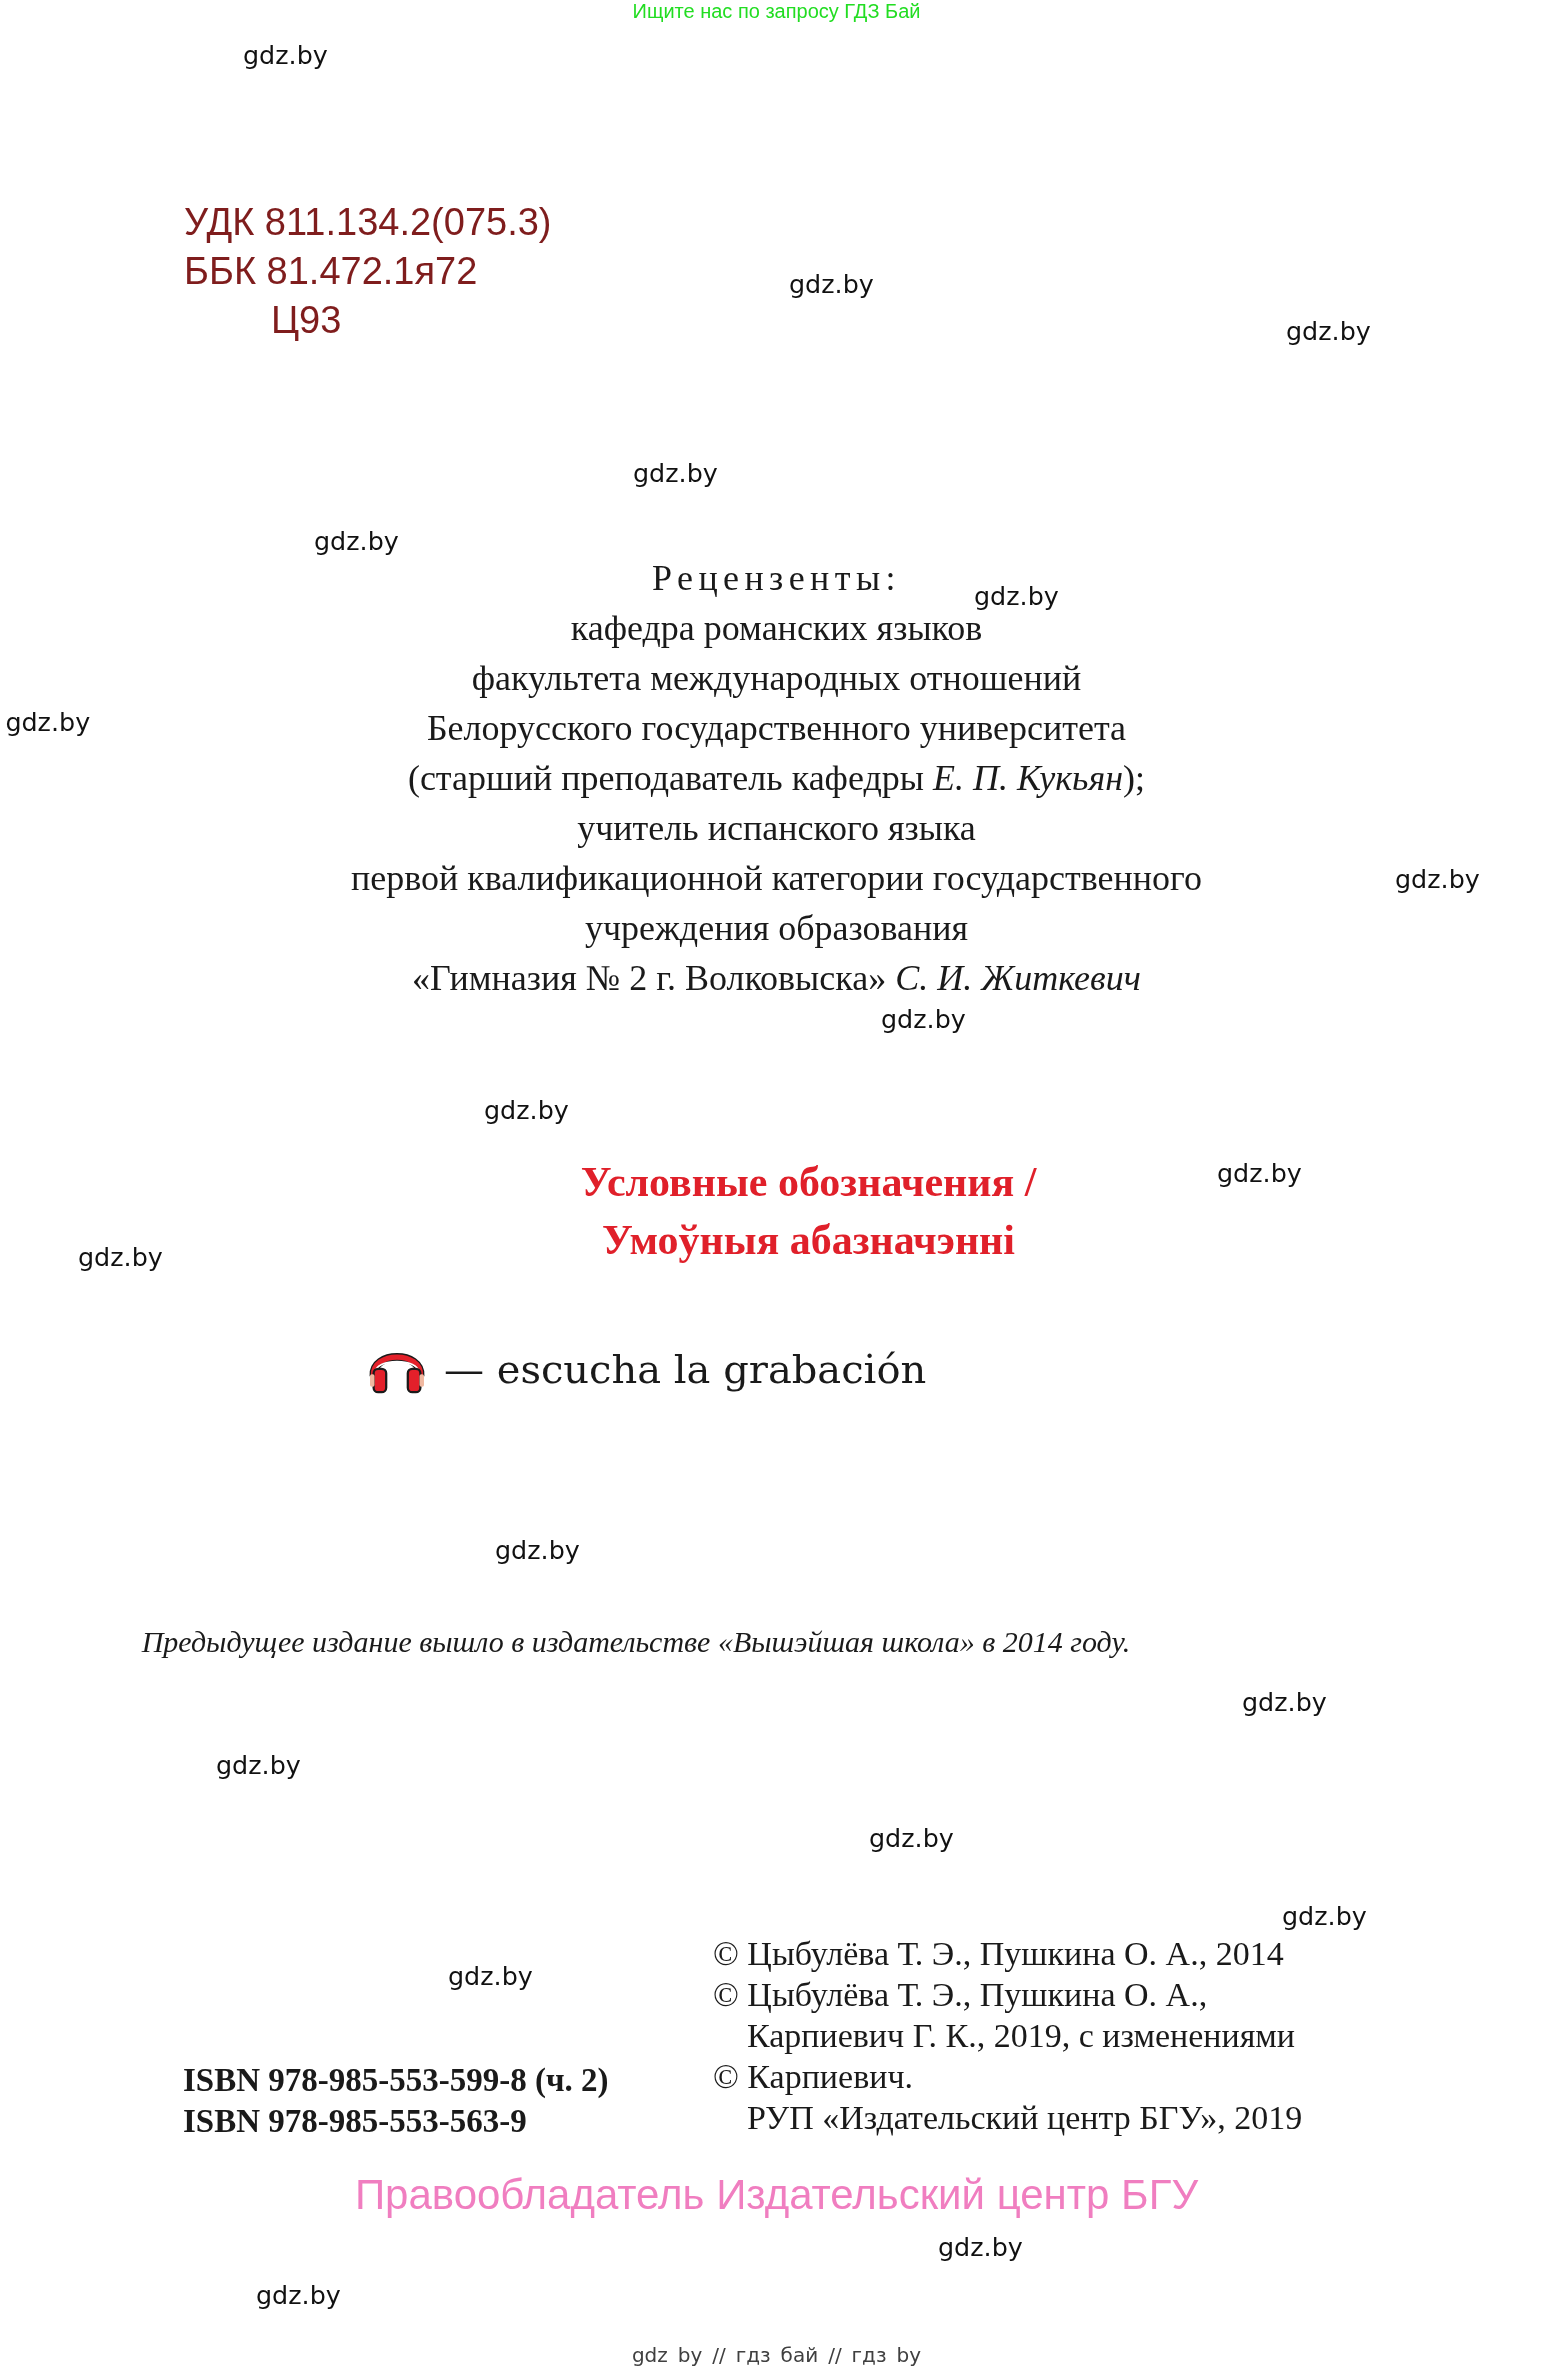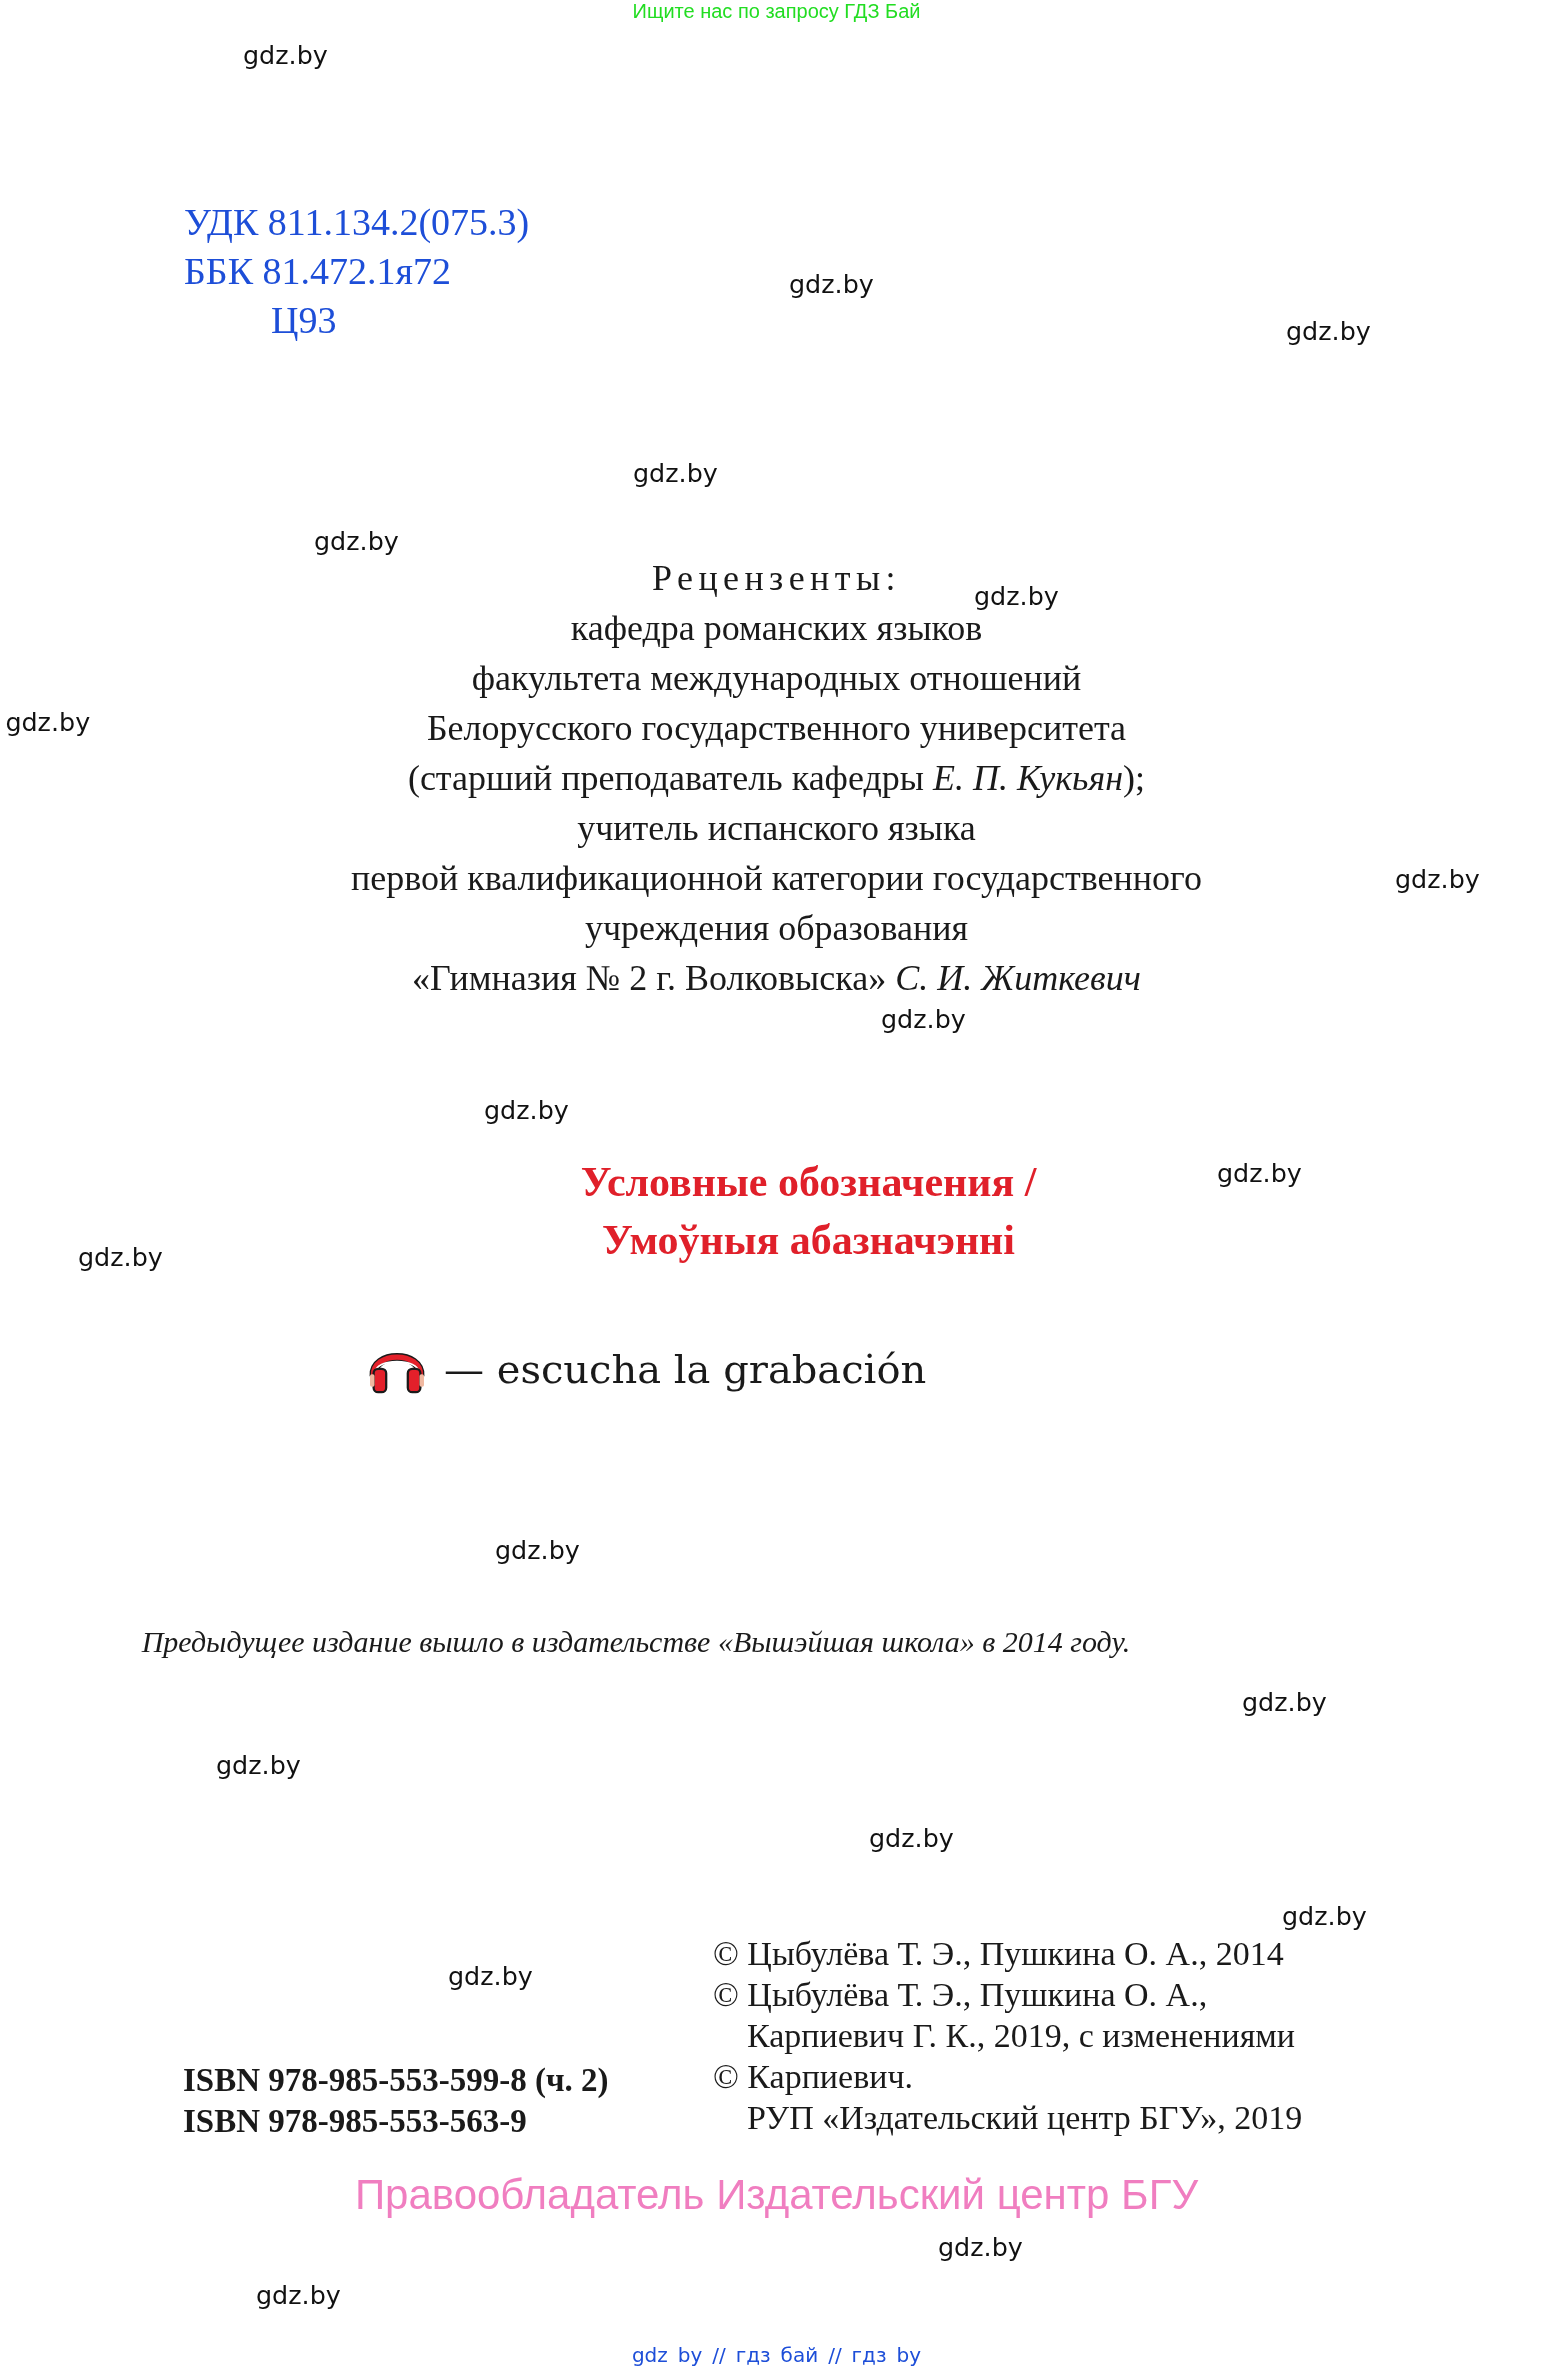--- a/index.html
+++ b/index.html
@@ -1,18 +1,18 @@
 <!DOCTYPE html>
 <html style="font-size:14.5px"><head>
 <meta charset="utf-8">
 <style>
   html, body { margin:0; padding:0; background:#ffffff; }
   body { width:1553px; height:2377px; position:relative; overflow:hidden; }
   .abs { position:absolute; }
-  .serif { font-family:Liberation Serif, serif; color:#1d4ed8; }
+  .serif { font-family:Liberation Sans, sans-serif; color:#7f1d1d; }
   .sans { font-family:"Liberation Sans", "DejaVu Sans", sans-serif; }
 
   
   .banner { left:0; width:1553px; top:0; text-align:center; font-size:20px; color:#22dd22; }
 
   
   .wm { font-family:"DejaVu Sans", sans-serif; font-size:25.4px; color:#111; white-space:nowrap; }
 
   
   .udk { left:184px; top:198px; font-size:38px; line-height:49px; }
@@ -40,21 +40,21 @@
   .copy .ind { padding-left:34px; }
 
   
   .isbn { left:183px; top:2060px; font-family:"Liberation Serif", serif; font-weight:bold; font-size:33px; line-height:41px; color:#1a1a1a; }
   .isbn div { white-space:nowrap; }
 
   
   .rights { left:0; width:1553px; top:2171px; text-align:center; font-family:"Liberation Sans", sans-serif; font-size:42px; color:#f07ec0; }
 
   
-  .footer { left:0; width:1553px; top:2343px; text-align:center; font-family:"DejaVu Sans", sans-serif; font-size:20px; color:#1d4ed8; word-spacing:3.6px; }
+  .footer { left:0; width:1553px; top:2343px; text-align:center; font-family:"DejaVu Sans", sans-serif; font-size:20px; color:#404040; word-spacing:3.6px; }
 </style>
 </head>
 <body>
 
 <div class="abs banner sans">Ищите нас по запросу ГДЗ Бай</div>
 
 <div id="wm-layer">
     <div class="abs wm" style="left: 243px; top: 40px;">gdz.by</div>
     <div class="abs wm" style="left: 789px; top: 269px;">gdz.by</div>
     <div class="abs wm" style="left: 1286px; top: 316px;">gdz.by</div>

